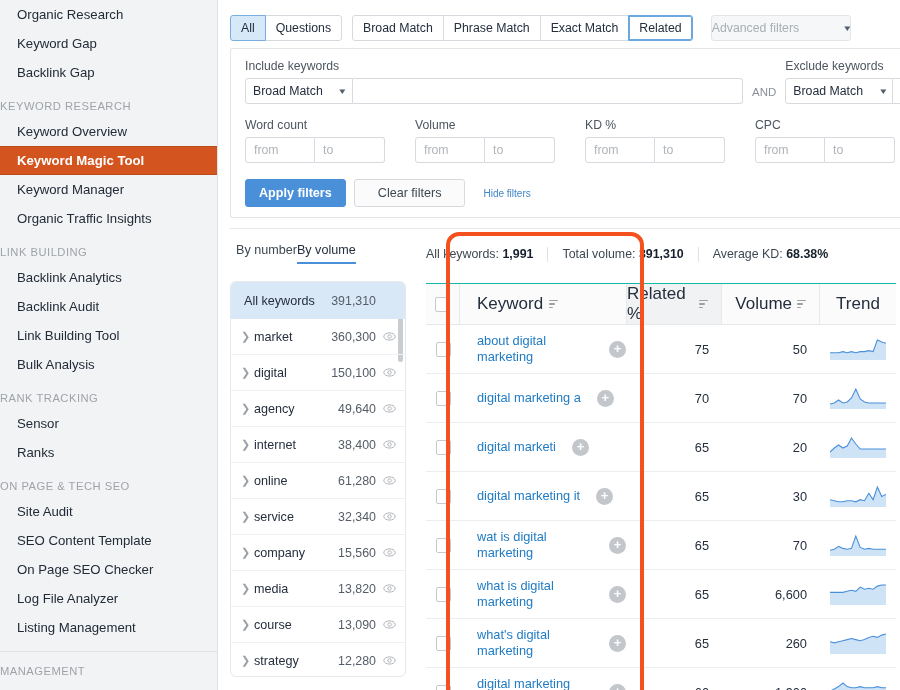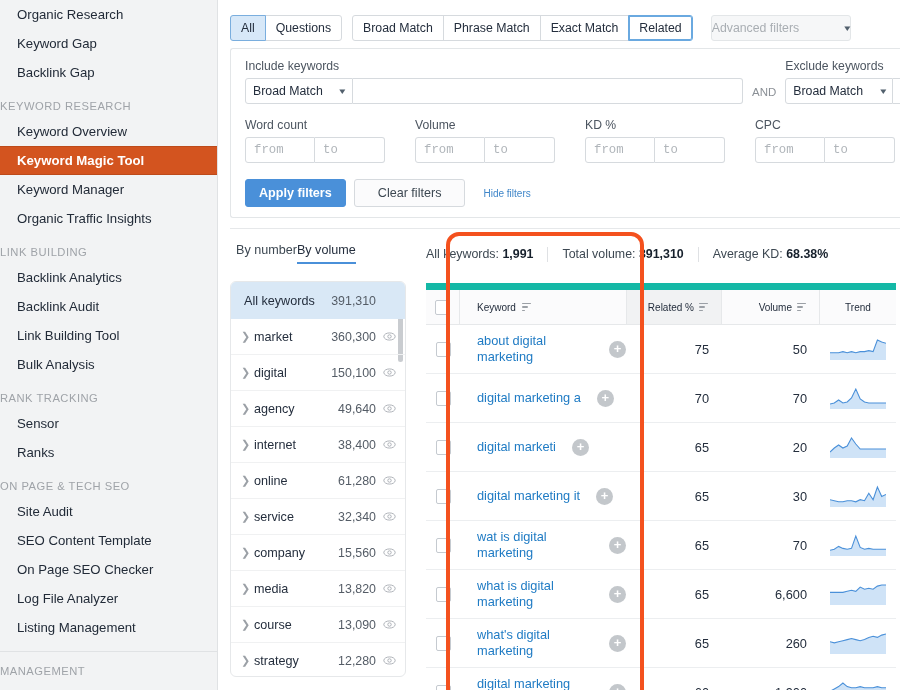--- a/index.html
+++ b/index.html
@@ -155,21 +155,21 @@
   .num-col { margin-right: 30px; }
   .num-pair { display: flex; }
   .num-in {
     height: 26px; width: 70px;
     border: 1px solid #d6dade;
     background: #fff;
     font-size: 12.3px;
     padding: 0 8px;
     outline: none;
     color: #242e3d;
-    font-family: Liberation Mono, monospace;
+    font-family: Liberation Sans, sans-serif;
   }
   .num-in::placeholder { color: #b0b5ba; }
   .kw-input::placeholder { color: #b0b5ba; }
   .num-in.lft { border-radius: 3px 0 0 3px; }
   .num-in.rgt { border-radius: 0 3px 3px 0; border-left: none; }
 
   .btn-row { display: flex; align-items: center; margin-top: 16px; }
   .btn-apply {
     height: 28px; padding: 0 13px;
     background: #4a90d9;
@@ -266,23 +266,23 @@
   }
   .stat { white-space: nowrap; }
   .stat b { color: #16202c; }
   .statdiv { width: 1px; height: 15px; background: #dfe1e4; margin: 0 14px; }
 
   .tbl { margin-top: 18px; width: 470px; }
   .thead {
     display: flex; align-items: flex-end;
     height: 42px;
     background: #fbfbfc;
-    border-top: 7px solid #14b8a6;
+    border-top: 1px solid #14b8a6;
     border-bottom: 1px solid #e6e8ea;
-    font-size: 10px;
+    font-size: 17px;
     color: #242e3d;
   }
   .th { display: flex; align-items: center; height: 100%; }
   .th-chk { width: 34px; justify-content: center; border-right: 1px solid #e6e8ea; }
   .th-kw { flex: 1; padding-left: 17px; gap: 6px; }
   .th-rel {
     width: 96px; justify-content: flex-end; padding-right: 13px; gap: 5px;
     background: #f1f2f3;
     border-left: 1px solid #e6e8ea;
     border-right: 1px solid #e6e8ea;

